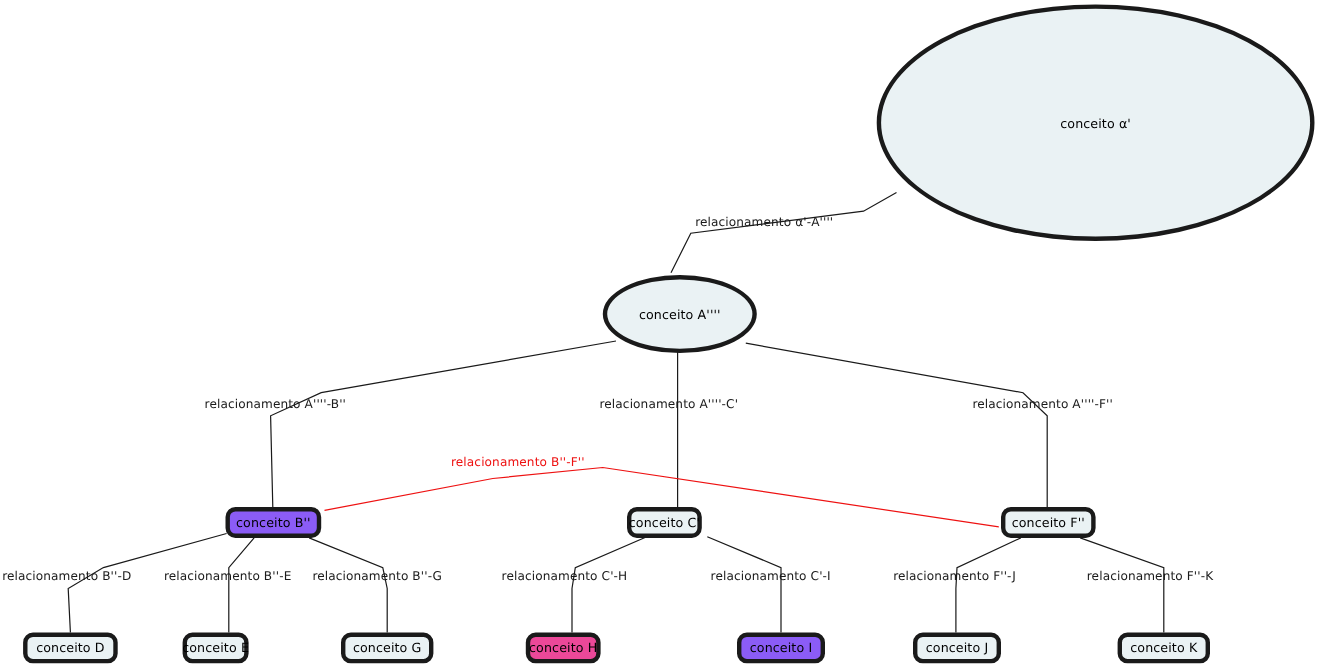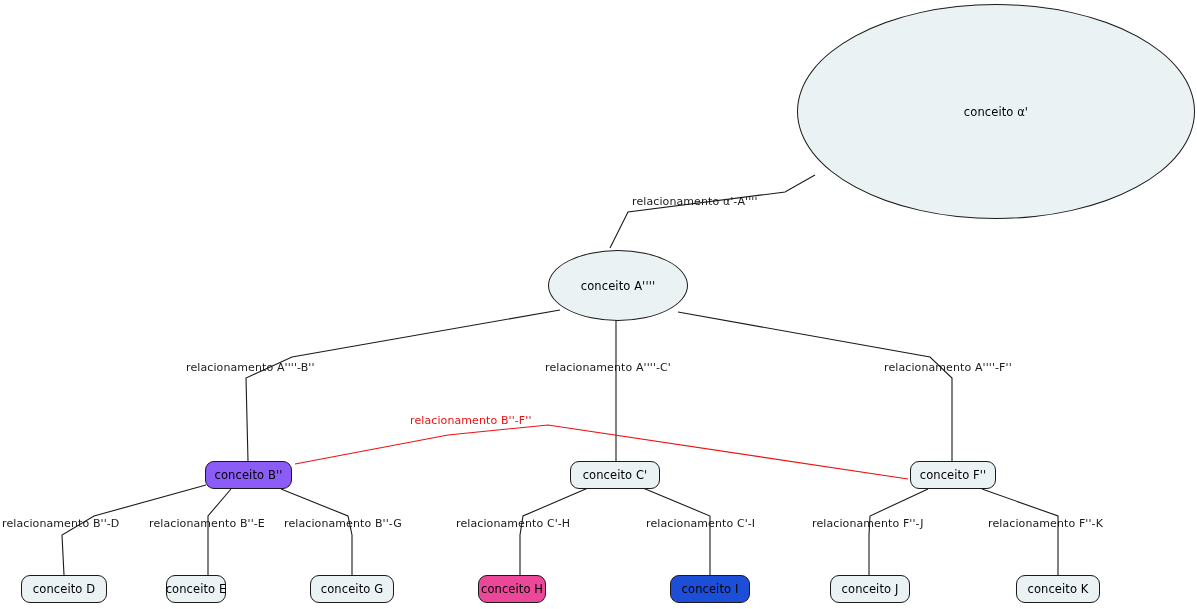--- a/index.html
+++ b/index.html
@@ -21,21 +21,21 @@
     position: absolute;
     left: 0;
     top: 0;
     width: 1197px;
     height: 609px;
   }
   .node {
     position: absolute;
     box-sizing: border-box;
     background: #eaf2f4;
-    border: 1px solid #d946ef;
+    border: 4px solid #d946ef;
     color: #000000;
     display: flex;
     align-items: center;
     justify-content: center;
     font-size: 11.5px;
     white-space: nowrap;
     letter-spacing: 0.1px;
   }
   .node.box {
     border-radius: 9px;
@@ -94,27 +94,27 @@
         <polyline points="928,489 870,516 869,535 869,575" fill="none" stroke="#1a1a1a" stroke-width="1.1"></polyline>
       </g>
       <g>
         <polyline points="982,489 1058,516 1058,535 1058,575" fill="none" stroke="#1a1a1a" stroke-width="1.1"></polyline>
       </g>
     </svg>
   <div id="nodes-layer">
       <div class="node ellipse" style="left: 797px; top: 4px; width: 398px; height: 215px; background: rgb(234, 242, 244); border-color: rgb(26, 26, 26);">conceito α'</div>
       <div class="node ellipse" style="left: 548px; top: 250px; width: 140px; height: 71px; background: rgb(234, 242, 244); border-color: rgb(26, 26, 26);">conceito A''''</div>
       <div class="node box" style="left: 205px; top: 461px; width: 87px; height: 28px; background: #8b5cf6; border-color: rgb(26, 26, 26);">conceito B''</div>
-      <div class="node box" style="left: 570px; top: 461px; width: 90px; height: 28px; background: rgb(234, 242, 244); border-color: rgb(26, 26, 26);">conceito C'</div>
+      <div class="node box" style="left: 570px; top: 461px; width: 68px; height: 28px; background: rgb(234, 242, 244); border-color: rgb(26, 26, 26);">conceito C'</div>
       <div class="node box" style="left: 910px; top: 461px; width: 86px; height: 28px; background: rgb(234, 242, 244); border-color: rgb(26, 26, 26);">conceito F''</div>
       <div class="node box" style="left: 21px; top: 575px; width: 86px; height: 28px; background: rgb(234, 242, 244); border-color: rgb(26, 26, 26);">conceito D</div>
       <div class="node box" style="left: 166px; top: 575px; width: 60px; height: 28px; background: rgb(234, 242, 244); border-color: rgb(26, 26, 26);">conceito E</div>
       <div class="node box" style="left: 310px; top: 575px; width: 84px; height: 28px; background: rgb(234, 242, 244); border-color: rgb(26, 26, 26);">conceito G</div>
       <div class="node box" style="left: 478px; top: 575px; width: 68px; height: 28px; background: #ec4899; border-color: rgb(26, 26, 26);">conceito H</div>
-      <div class="node box" style="left: 670px; top: 575px; width: 80px; height: 28px; background: #1d4ed8; border-color: rgb(26, 26, 26);">conceito I</div>
+      <div class="node box" style="left: 670px; top: 575px; width: 80px; height: 28px; background: #8b5cf6; border-color: rgb(26, 26, 26);">conceito I</div>
       <div class="node box" style="left: 830px; top: 575px; width: 80px; height: 28px; background: rgb(234, 242, 244); border-color: rgb(26, 26, 26);">conceito J</div>
       <div class="node box" style="left: 1016px; top: 575px; width: 84px; height: 28px; background: rgb(234, 242, 244); border-color: rgb(26, 26, 26);">conceito K</div>
     </div>
   <div id="labels-layer">
       <div class="edge-label" style="left: 632px; top: 196px; color: rgb(26, 26, 26);">relacionamento α'-A''''</div>
       <div class="edge-label" style="left: 186px; top: 362px; color: rgb(26, 26, 26);">relacionamento A''''-B''</div>
       <div class="edge-label" style="left: 545px; top: 362px; color: rgb(26, 26, 26);">relacionamento A''''-C'</div>
       <div class="edge-label" style="left: 884px; top: 362px; color: rgb(26, 26, 26);">relacionamento A''''-F''</div>
       <div class="edge-label red" style="left: 410px; top: 415px; color: rgb(238, 17, 17);">relacionamento B''-F''</div>
       <div class="edge-label" style="left: 2px; top: 518px; color: rgb(26, 26, 26);">relacionamento B''-D</div>

